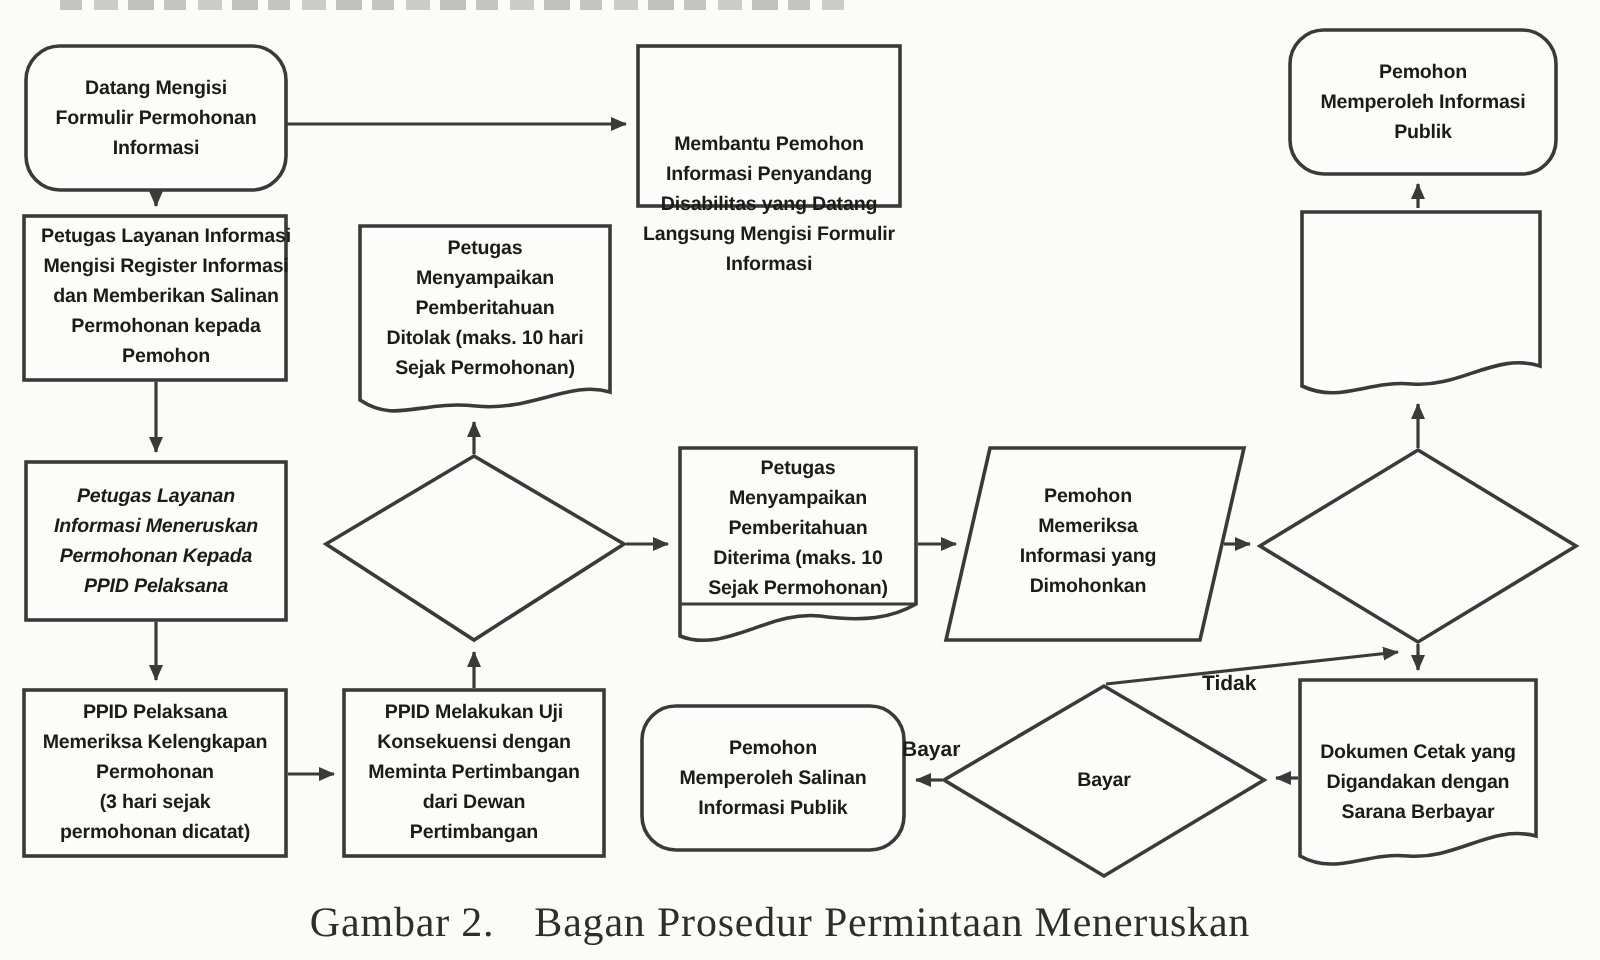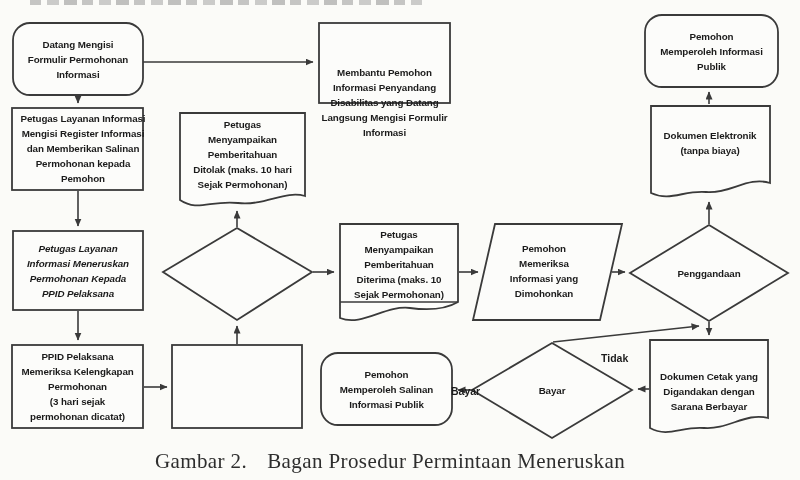--- a/index.html
+++ b/index.html
@@ -17,21 +17,20 @@
     text-align:center;
     white-space:pre-line;
     font:600 9.8px/15px "Liberation Sans",sans-serif;
     color:#1b1b1b;
     letter-spacing:-0.1px;
   }
   .edge-label{
     position:absolute;
     font:700 10.5px/12px "Liberation Sans",sans-serif;
     color:#1b1b1b;
-    margin-top:16px;
   }
   .caption{
     position:absolute;left:0;top:448px;width:780px;
     display:flex;justify-content:center;gap:20px;
     font:400 21px/26px "Liberation Serif",serif;
     color:#2e2e2e;letter-spacing:0.4px;
   }
   .remnant{
     position:absolute;left:30px;top:0;width:392px;height:5px;
     background:repeating-linear-gradient(90deg,
@@ -115,41 +114,43 @@
 Langsung Mengisi Formulir
 Informasi</div>
   <div class="node-text" style="left:647px;top:19px;width:129px;height:64px;">Pemohon
 Memperoleh Informasi
 Publik</div>
   <div class="node-text" style="left:181px;top:116px;width:123px;height:77px;">Petugas
 Menyampaikan
 Pemberitahuan
 Ditolak (maks. 10 hari
 Sejak Permohonan)</div>
-  <div class="node-text" style="left:652px;top:112px;width:116px;height:62px;">Dokumen Elektronik
-(tanpa biaya)</div>
   <div class="node-text" style="left:14px;top:234px;width:128px;height:73px;font-style:italic;">Petugas Layanan
 Informasi Meneruskan
 Permohonan Kepada
 PPID Pelaksana</div>
   <div class="node-text" style="left:341px;top:226px;width:116px;height:77px;">Petugas
 Menyampaikan
 Pemberitahuan
 Diterima (maks. 10
 Sejak Permohonan)</div>
   <div class="node-text" style="left:481px;top:229px;width:126px;height:84px;">Pemohon
 Memeriksa
 Informasi yang
 Dimohonkan</div>
-  <div class="node-text" style="left:639px;top:259px;width:140px;height:28px;">Penggandaan</div>
   <div class="node-text" style="left:13px;top:348px;width:129px;height:77px;">PPID Pelaksana
 Memeriksa Kelengkapan
 Permohonan
 (3 hari sejak
 permohonan dicatat)</div>
+  <div class="node-text" style="left:173px;top:348px;width:128px;height:77px;">PPID Melakukan Uji
+Konsekuensi dengan
+Meminta Pertimbangan
+dari Dewan
+Pertimbangan</div>
   <div class="node-text" style="left:323px;top:357px;width:127px;height:64px;">Pemohon
 Memperoleh Salinan
 Informasi Publik</div>
   <div class="node-text" style="left:492px;top:376px;width:120px;height:28px;">Bayar</div>
   <div class="node-text" style="left:651px;top:360px;width:116px;height:62px;">Dokumen Cetak yang
 Digandakan dengan
 Sarana Berbayar</div>
 
   <div class="edge-label" style="left:601px;top:336px;">Tidak</div>
   <div class="edge-label" style="left:451px;top:369px;">Bayar</div>

